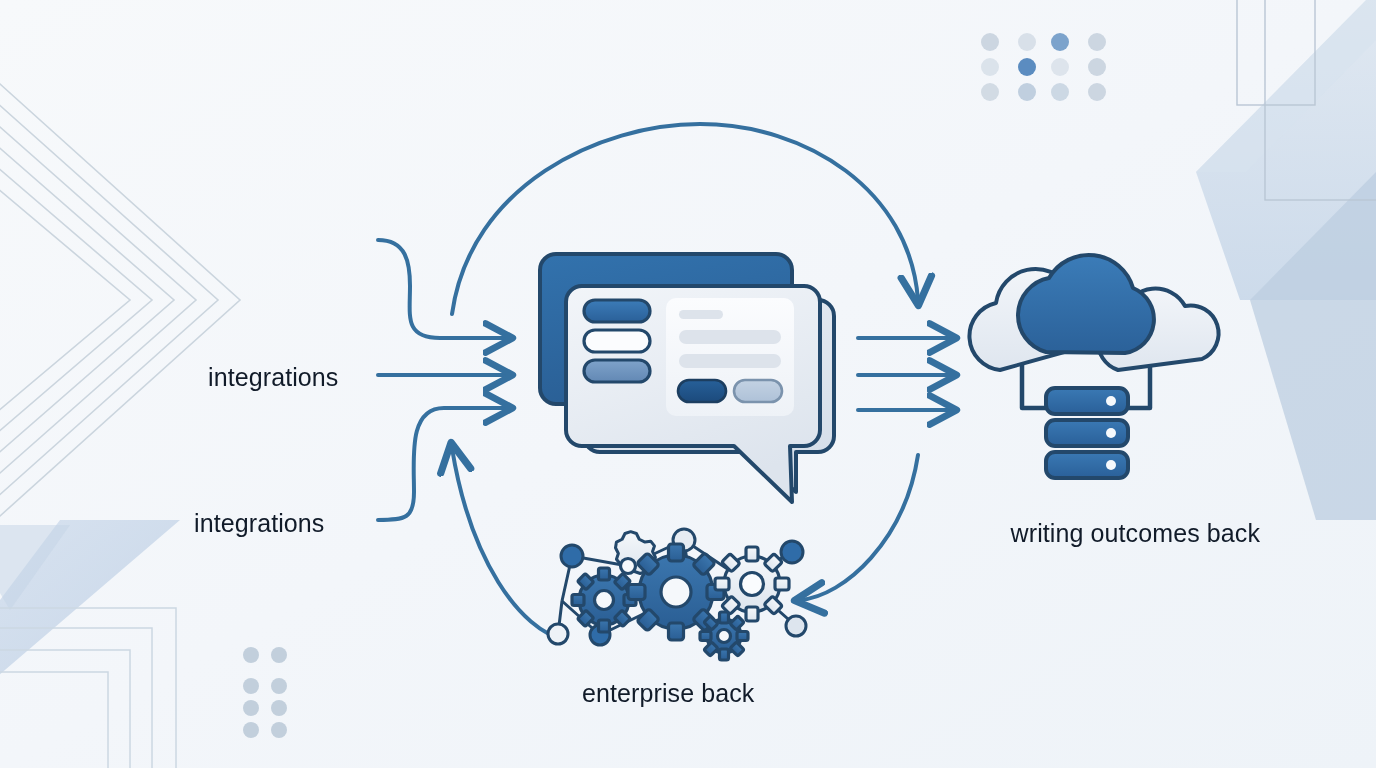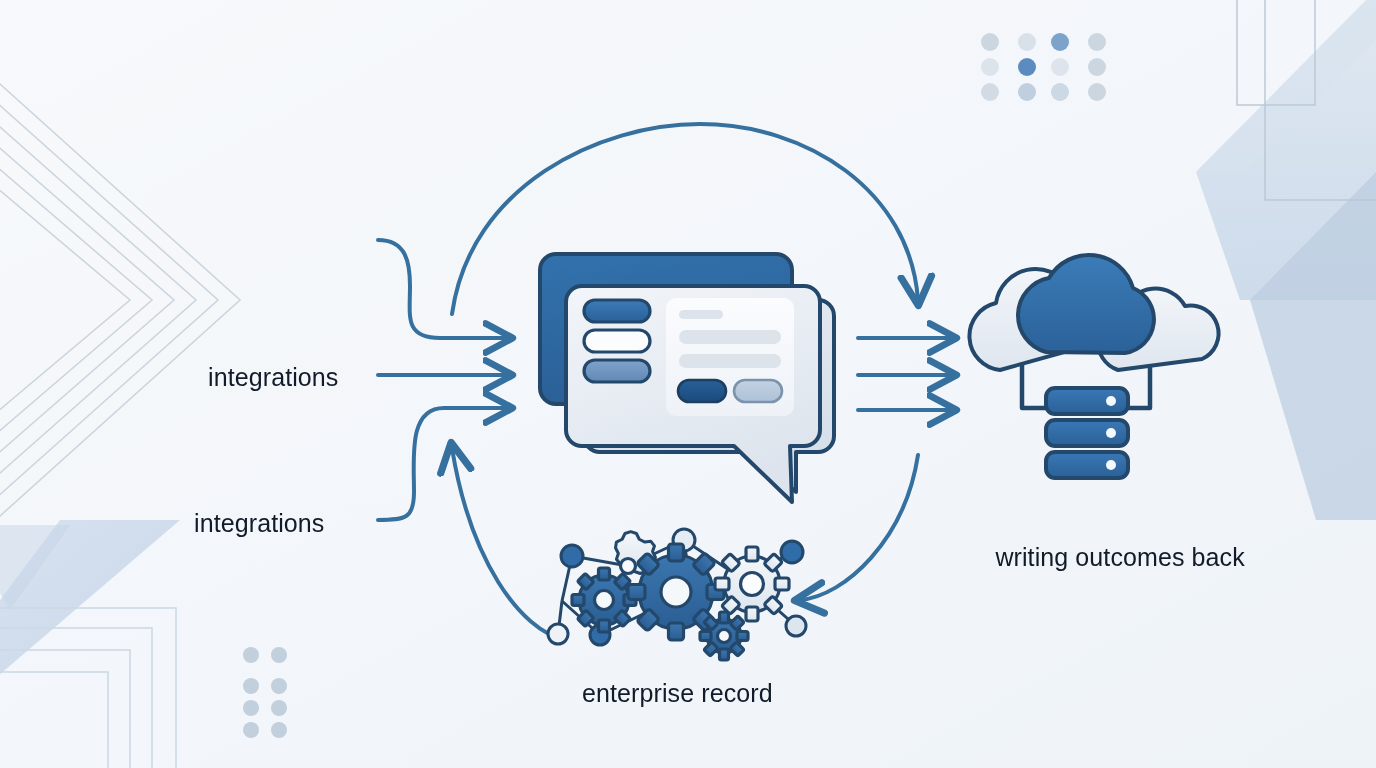--- a/index.html
+++ b/index.html
@@ -15,21 +15,21 @@
     position:absolute;
     color:#111b29;
     font-size:25px;
     line-height:34px;
     white-space:pre;
     letter-spacing:0.1px;
   }
   #lbl-integrations{left:208px;top:360px;}
   #lbl-orchestration{left:194px;top:506px;}
   #lbl-enterprise{left:582px;top:676px;}
-  #lbl-writing{left:952px;top:506px;text-align:center;width:308px;}
+  #lbl-writing{left:952px;top:482px;text-align:right;width:308px;}
 </style>
 </head>
 <body>
 
 <div id="stage">
 
   <svg id="bg" viewBox="0 0 1376 768">
     <defs>
       <linearGradient id="bgGrad" x1="0" y1="0" x2="1" y2="1">
         <stop offset="0%" stop-color="#f7f9fb"></stop>
@@ -314,19 +314,19 @@
           <circle r="6.5" fill="#f5f8fb"></circle>
         </g>
       </g>
     </g>
   </svg>
 
   <div class="label" id="lbl-integrations">integrations</div>
 
   <div class="label" id="lbl-orchestration">integrations</div>
 
-  <div class="label" id="lbl-enterprise">enterprise record</div>
+  <div class="label" id="lbl-enterprise">enterprise back</div>
 
   <div class="label" id="lbl-writing">
     <span>writing outcomes back</span><br>
   </div>
 
 </div>
 
 </body></html>

